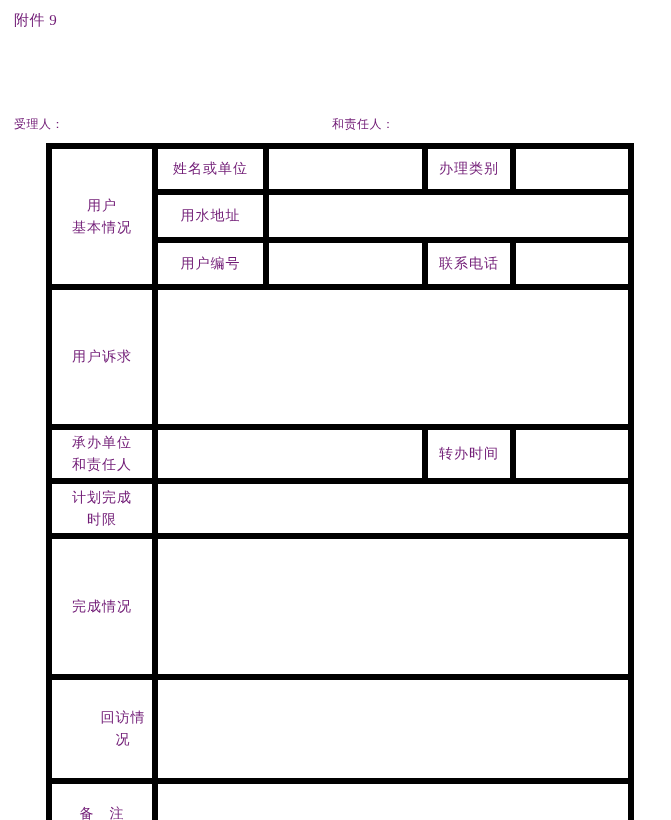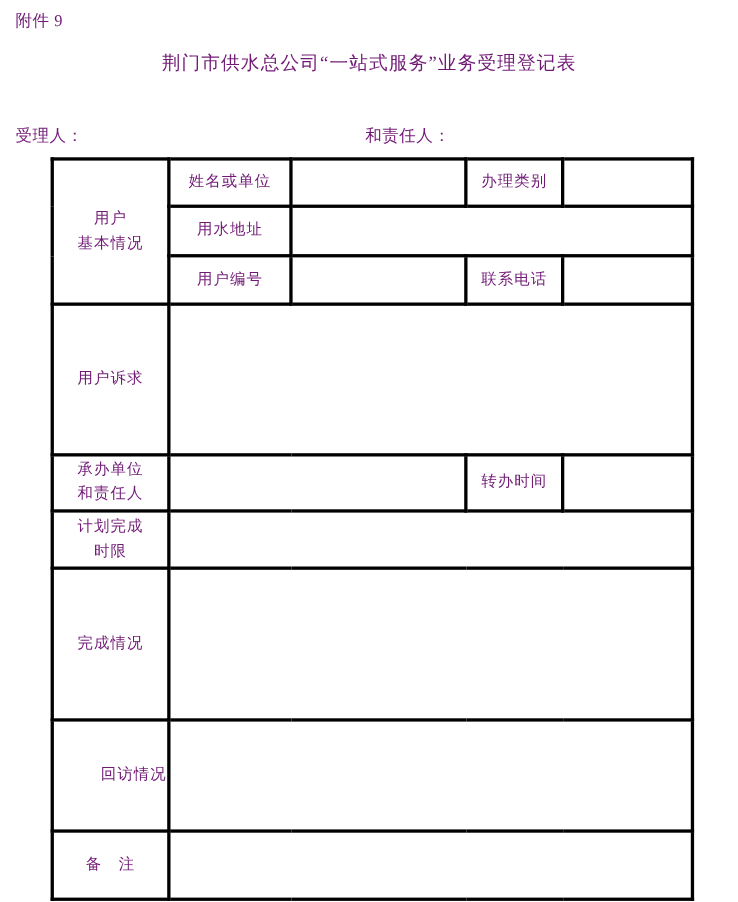--- a/index.html
+++ b/index.html
@@ -26,36 +26,36 @@
     right: 0;
     top: 45px;
     text-align: center;
     font-size: 17px;
     line-height: 26px;
     letter-spacing: 1px;
   }
   .meta-label {
     position: absolute;
     top: 112px;
-    font-size: 15px;
+    font-size: 12px;
     line-height: 24px;
     letter-spacing: 0.5px;
   }
   .acceptor-label { left: 14px; }
   .accept-time-label { left: 332px; }
   table.form-table {
     position: absolute;
     left: 46px;
     top: 143px;
     width: 582px;
     border-collapse: collapse;
     table-layout: fixed;
   }
   .form-table td {
-    border: 3px solid #000000;
+    border: 6px solid #000000;
     font-size: 14px;
     line-height: 22px;
     letter-spacing: 1px;
     text-align: center;
     vertical-align: middle;
     padding: 0;
     white-space: pre-line;
     overflow: hidden;
   }
   tr.r1 td { height: 40px; }
@@ -68,21 +68,20 @@
   tr.r8 td { height: 98px; padding-left: 42px; }
   tr.r9 td { height: 59px; margin-left: 40px; }
 </style>
 </head>
 <body>
 
 <div class="page">
 
   <div class="attachment-label">附件 9</div>
 
-  <div class="doc-title">荆门市供水总公司“一站式服务”业务受理登记表</div>
 
   <div class="meta-label acceptor-label">受理人：</div>
 
   <div class="meta-label accept-time-label">和责任人：</div>
 
   <table class="form-table">
     <colgroup>
       <col style="width:106px">
       <col style="width:111px">
       <col style="width:159px">

